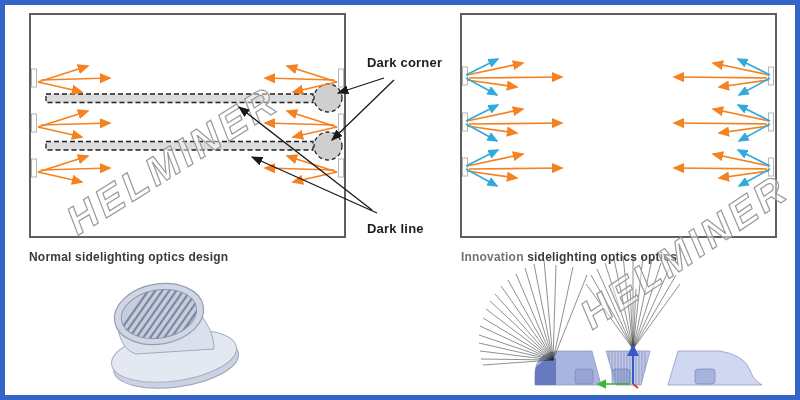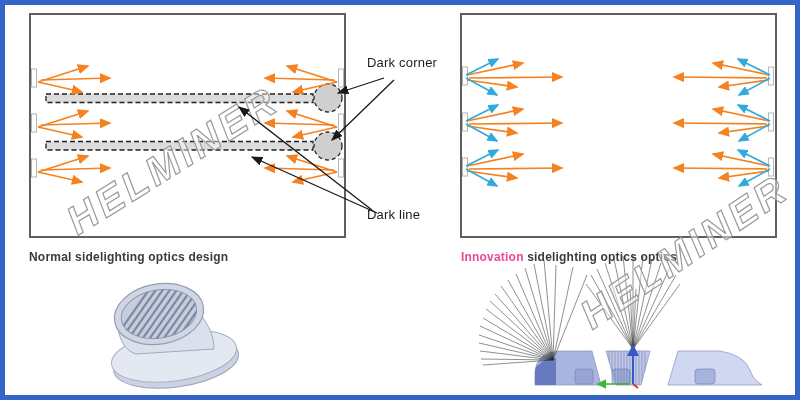--- a/index.html
+++ b/index.html
@@ -7,27 +7,27 @@
     position:relative;width:800px;height:400px;background:#ffffff;overflow:hidden;
     font-family:"Liberation Sans",sans-serif;
   }
   #stage svg{position:absolute;left:0;top:0;z-index:2;pointer-events:none;}
   .caption{
     position:absolute;z-index:1;text-align:left;
     font-size:12px;font-weight:600;color:#3b3b3b;letter-spacing:.2px;
   }
   .caption-left{left:29px;top:250px;width:317px;}
   .caption-right{left:461px;top:250px;width:315px;}
-  .caption-right .hl{color:#ec4899;font-weight:700;}
+  .caption-right .hl{color:#737373;font-weight:700;}
   .anno-label{
-    position:absolute;z-index:1;font-size:13px;font-weight:400;color:#1c1c1c;
+    position:absolute;z-index:1;font-size:13px;font-weight:700;color:#1c1c1c;
     letter-spacing:.2px;white-space:nowrap;
   }
   .lbl-corner{left:367px;top:55px;}
-  .lbl-line{left:367px;top:207px;text-align:right;}
+  .lbl-line{left:367px;top:221px;text-align:right;}
 </style>
 </head>
 <body>
 
 <div id="stage">
 
   <div class="caption caption-left">Normal sidelighting optics design</div>
 
   <div class="caption caption-right">
     <span class="hl">Innovation</span><span> sidelighting optics optics</span>

